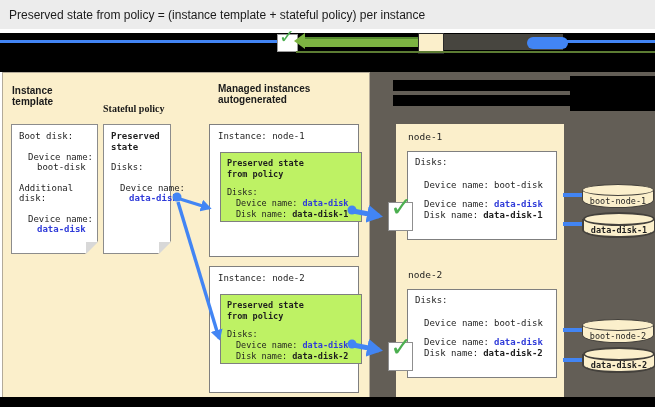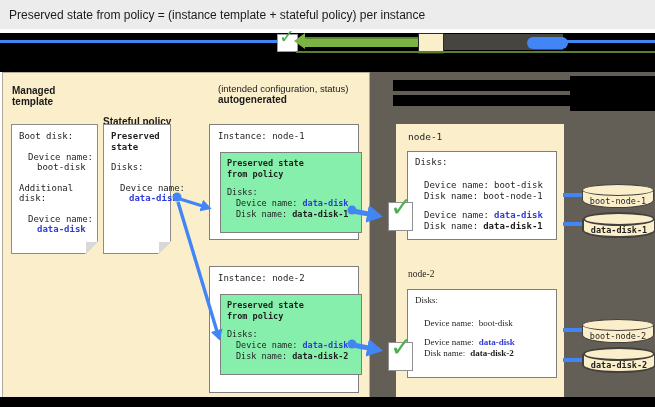--- a/index.html
+++ b/index.html
@@ -45,22 +45,22 @@
   .ln{white-space:pre;}
   .i1{padding-left:9px;}
   .i2{padding-left:18px;}
   .blank{height:10px;}
   .b{font-weight:bold;}
   .blue{color:#2F3BD9;font-weight:bold;}
 
   
   .managed{position:absolute;background:#fff;border:1px solid #7f7f7f;box-sizing:border-box;}
   .managed .inst-label{position:absolute;left:8px;top:6px;font-size:9px;}
-  .inner-box{position:absolute;left:10px;top:27px;width:132px;border:1px solid #7f7f7f;background:#86efac;
-             font-size:8.5px;line-height:11px;padding:5px 2px 12px 6px;box-sizing:content-box;}
+  .inner-box{position:absolute;left:10px;top:27px;width:132px;border:1px solid #7f7f7f;background:#bef264;
+             font-size:8.5px;line-height:11px;padding:5px 2px 1px 6px;box-sizing:content-box;}
   .inner-box .gap{height:7px;}
   .val{margin-left:5px;}
 
   
   .node-box{position:absolute;width:168px;height:144px;background:#FBEFCB;}
   .node-box .node-label{position:absolute;left:12px;top:7px;font-size:9.5px;}
   .disks-box{position:absolute;left:11px;top:27px;width:150px;height:89px;background:#fff;border:1px solid #7f7f7f;
              box-sizing:border-box;font-size:9px;line-height:11px;padding:5px 0 0 7px;}
   .disks-box .gap8{height:8px;}
 
@@ -98,57 +98,57 @@
     <div class="green-arrow"></div>
     <div class="legend-beige"></div>
     <div class="legend-darkbar"></div>
     <div class="legend-pill"></div>
     <div class="legend-greenline"></div>
   </div>
 
   <div class="abs left-panel">
 
     <div class="abs heading" style="left:9px;top:12px;">
-      <div>Managed</div>
+      <div>Instance</div>
       <div>template</div>
     </div>
 
     <div class="doc mono" style="left:8px;top:51px;width:87px;height:130px;">
       <div class="ln">Boot disk:</div>
       <div class="blank"></div>
       <div class="ln i1">Device name:</div>
       <div class="ln i2">boot-disk</div>
       <div class="blank"></div>
       <div class="ln">Additional</div>
       <div class="ln">disk:</div>
       <div class="blank"></div>
       <div class="ln i1">Device name:</div>
       <div class="ln i2 blue">data-disk</div>
     </div>
 
-    <div class="abs heading" style="left:100px;top:43px;">
+    <div class="abs heading" style="left:100px;top:30px;font-family:Liberation Serif, serif;">
       <div>Stateful policy</div>
     </div>
 
     <div class="doc mono" style="left:100px;top:51px;width:68px;height:130px;">
       <div class="ln b">Preserved</div>
       <div class="ln b">state</div>
       <div class="blank"></div>
       <div class="ln">Disks:</div>
       <div class="blank"></div>
       <div class="ln i1">Device name:</div>
       <div class="ln i2 blue">data-disk</div>
     </div>
 
     <div class="abs heading" style="left:215px;top:10px;width:150px;">
-      <div class="reg">(intended configuration, status)</div>
+      <div>Managed instances</div>
       <div>autogenerated</div>
     </div>
 
-    <div class="managed mono" style="left:206px;top:51px;width:150px;height:116px;">
+    <div class="managed mono" style="left:206px;top:51px;width:150px;height:133px;">
       <div class="inst-label">Instance: node-1</div>
       <div class="inner-box">
         <div class="ln b">Preserved state</div>
         <div class="ln b">from policy</div>
         <div class="gap"></div>
         <div class="ln">Disks:</div>
         <div class="ln i1"><span>Device name:</span><span class="blue val">data-disk</span></div>
         <div class="ln i1"><span>Disk name:</span><span class="b val">data-disk-1</span></div>
       </div>
     </div>
@@ -171,28 +171,27 @@
   <div class="redact" style="left:393px;top:80px;width:179px;height:11px;"></div>
   <div class="redact" style="left:393px;top:95px;width:186px;height:11px;"></div>
   <div class="redact" style="left:570px;top:76px;width:85px;height:35px;"></div>
 
   <div class="node-box mono" style="left:396px;top:124px;">
     <div class="node-label">node-1</div>
     <div class="disks-box">
       <div class="ln">Disks:</div>
       <div style="height:12px;"></div>
       <div class="ln i1"><span>Device name:</span><span class="val">boot-disk</span></div>
-      <div class="ln i1"><span>Disk name:</span><span class="val">boot-node-1</span></div>
       <div class="gap8"></div>
       <div class="ln i1"><span>Device name:</span><span class="blue val">data-disk</span></div>
       <div class="ln i1"><span>Disk name:</span><span class="b val">data-disk-1</span></div>
     </div>
   </div>
 
-  <div class="node-box mono" style="left:396px;top:262px;font-family:Liberation Serif, serif;">
+  <div class="node-box mono" style="left:396px;top:262px;">
     <div class="node-label">node-2</div>
     <div class="disks-box">
       <div class="ln">Disks:</div>
       <div style="height:12px;"></div>
       <div class="ln i1"><span>Device name:</span><span class="val">boot-disk</span></div>
       <div class="gap8"></div>
       <div class="ln i1"><span>Device name:</span><span class="blue val">data-disk</span></div>
       <div class="ln i1"><span>Disk name:</span><span class="b val">data-disk-2</span></div>
     </div>
   </div>

